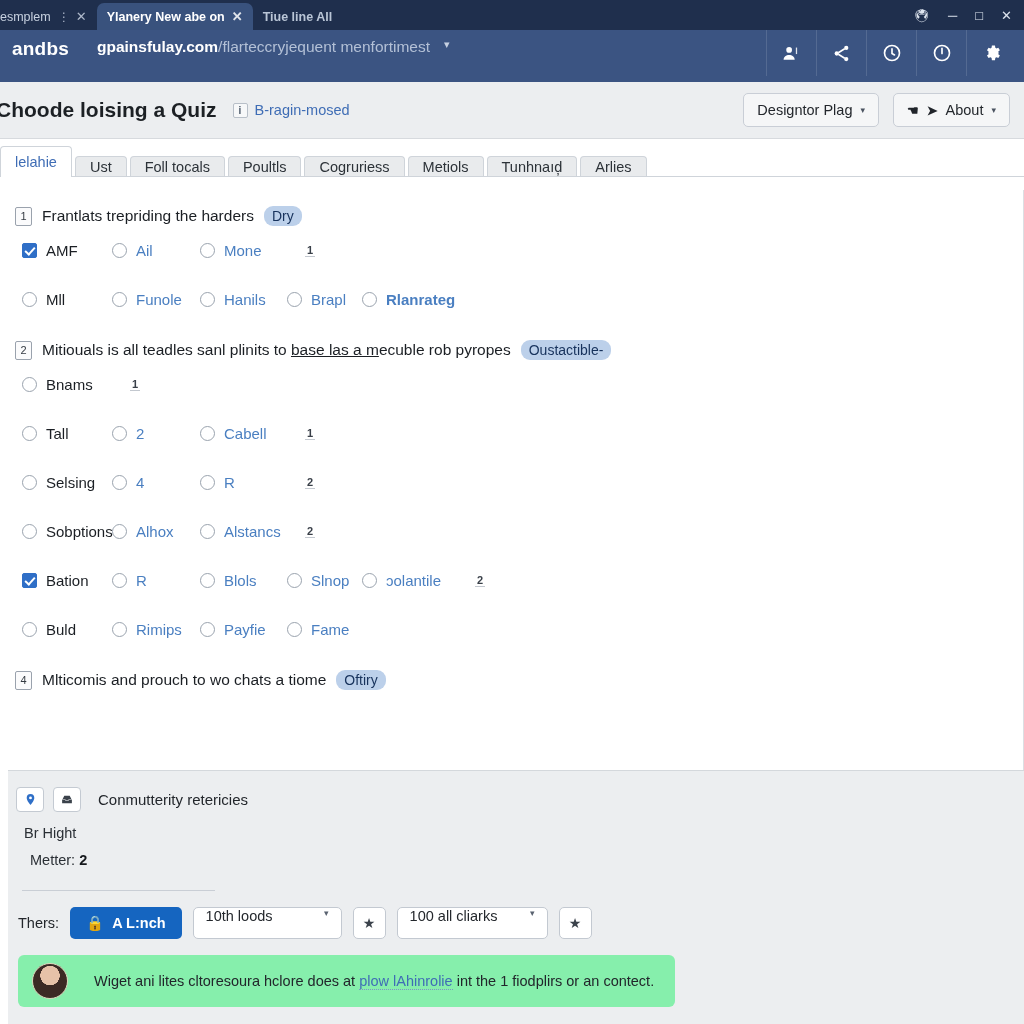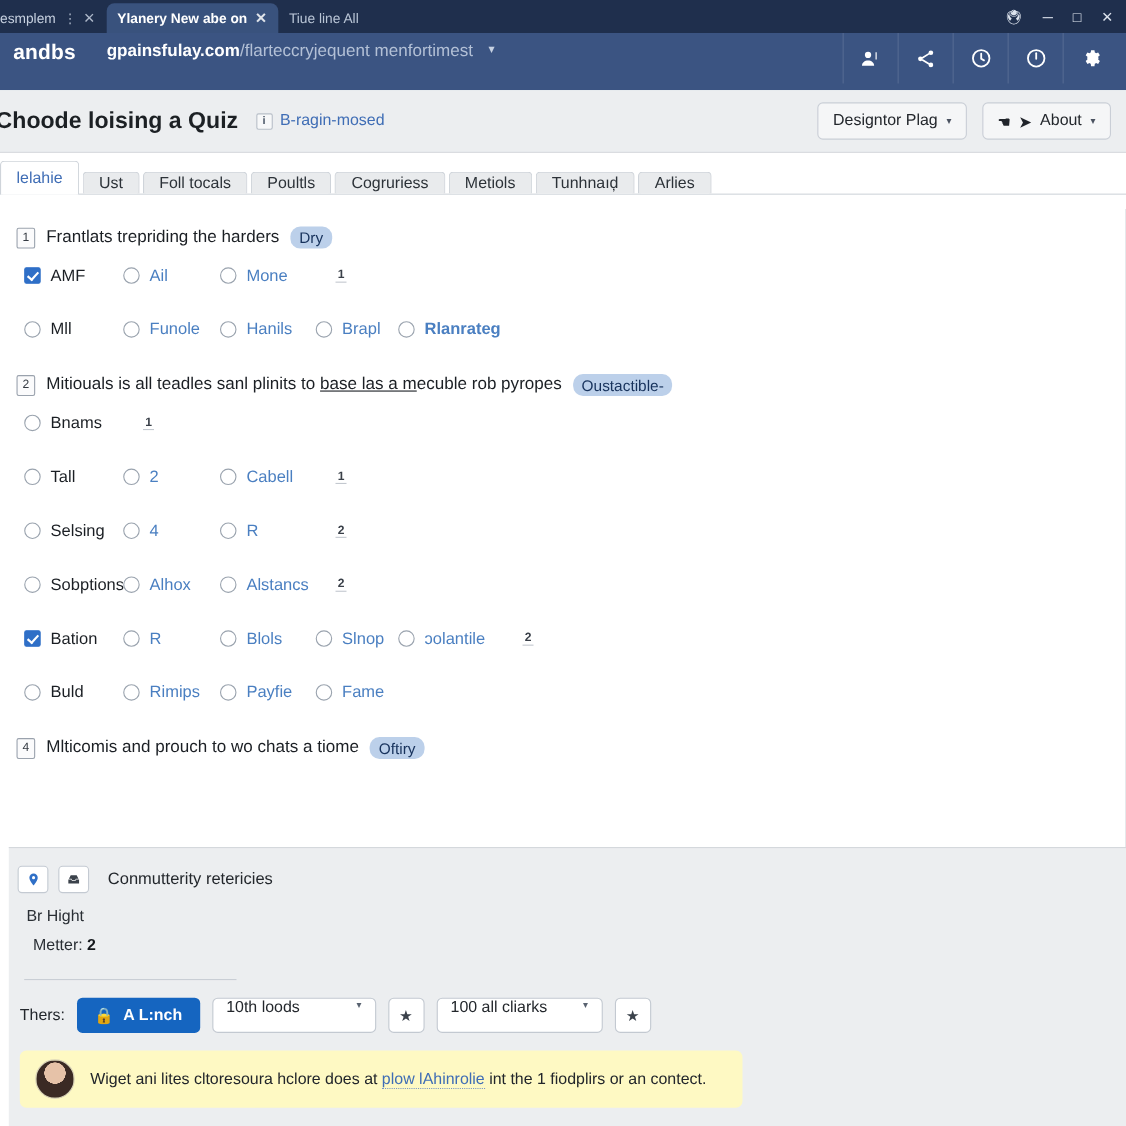--- a/index.html
+++ b/index.html
@@ -30,21 +30,21 @@
   }
   .tab.inactive-left { color: #c7d1e0; padding-left: 0; }
   .tab.active {
     background: #39527d;
     color: #ffffff;
     border-radius: 7px 7px 0 0;
     font-weight: bold;
   }
   .tab .tclose { font-size: 13px; opacity: .85; }
   .tab .tdots { font-size: 12px; letter-spacing: -1px; opacity: .8; }
-  .tab.plain { color: #b9c5d6; font-weight: normal; }
+  .tab.plain { color: #b9c5d6; font-weight: bold; }
 
   #winctl {
     position: absolute; right: 0; top: 0;
     height: 30px; display: flex; align-items: center; gap: 18px;
     padding-right: 12px;
     color: #dde4ee;
   }
   #winctl span { font-size: 13px; line-height: 1; }
 
   
@@ -242,22 +242,22 @@
   .selectbtn .caret { font-size: 9px; color: #596270; }
   .starbtn {
     width: 33px; height: 32px;
     background: #ffffff; border: 1px solid #c3c9d1; border-radius: 5px;
     display: flex; align-items: center; justify-content: center;
     font-size: 14px; color: #3b424b;
   }
   #notice {
     margin-top: 16px;
     height: 52px;
-    background: #fef9c3; border-radius: 6px;
-    display: flex; align-items: center; gap: 14px;
+    background: #86efac; border-radius: 6px;
+    display: flex; align-items: center; gap: 26px;
     width: 657px; margin-left: -12px;
     padding-left: 14px;
   }
   #noticeavatar {
     width: 36px; height: 36px; border-radius: 50%; flex: none;
     background: radial-gradient(circle at 50% 34%, #e6c2a8 0 34%, #3b2a24 35% 100%);
     border: 1px solid #d9d3b8;
   }
   #noticetext { font-size: 14.5px; color: #22262b; white-space: nowrap; }
   #noticetext .lnk { color: #3f6db5; border-bottom: 1px dotted #7b97c4; }

